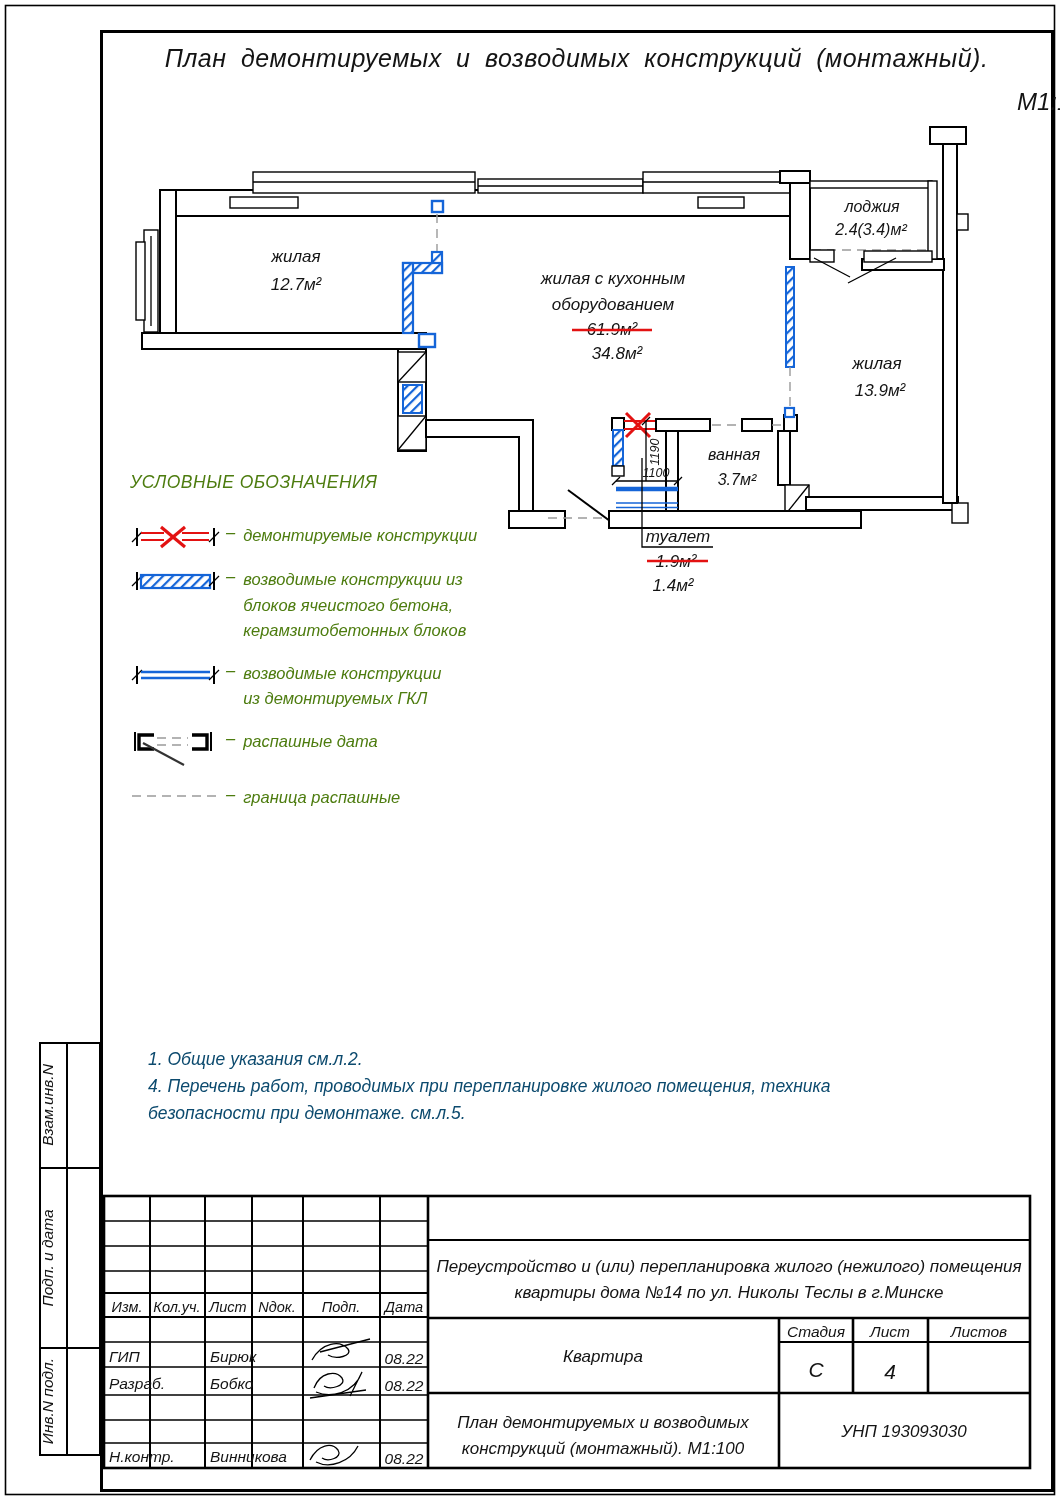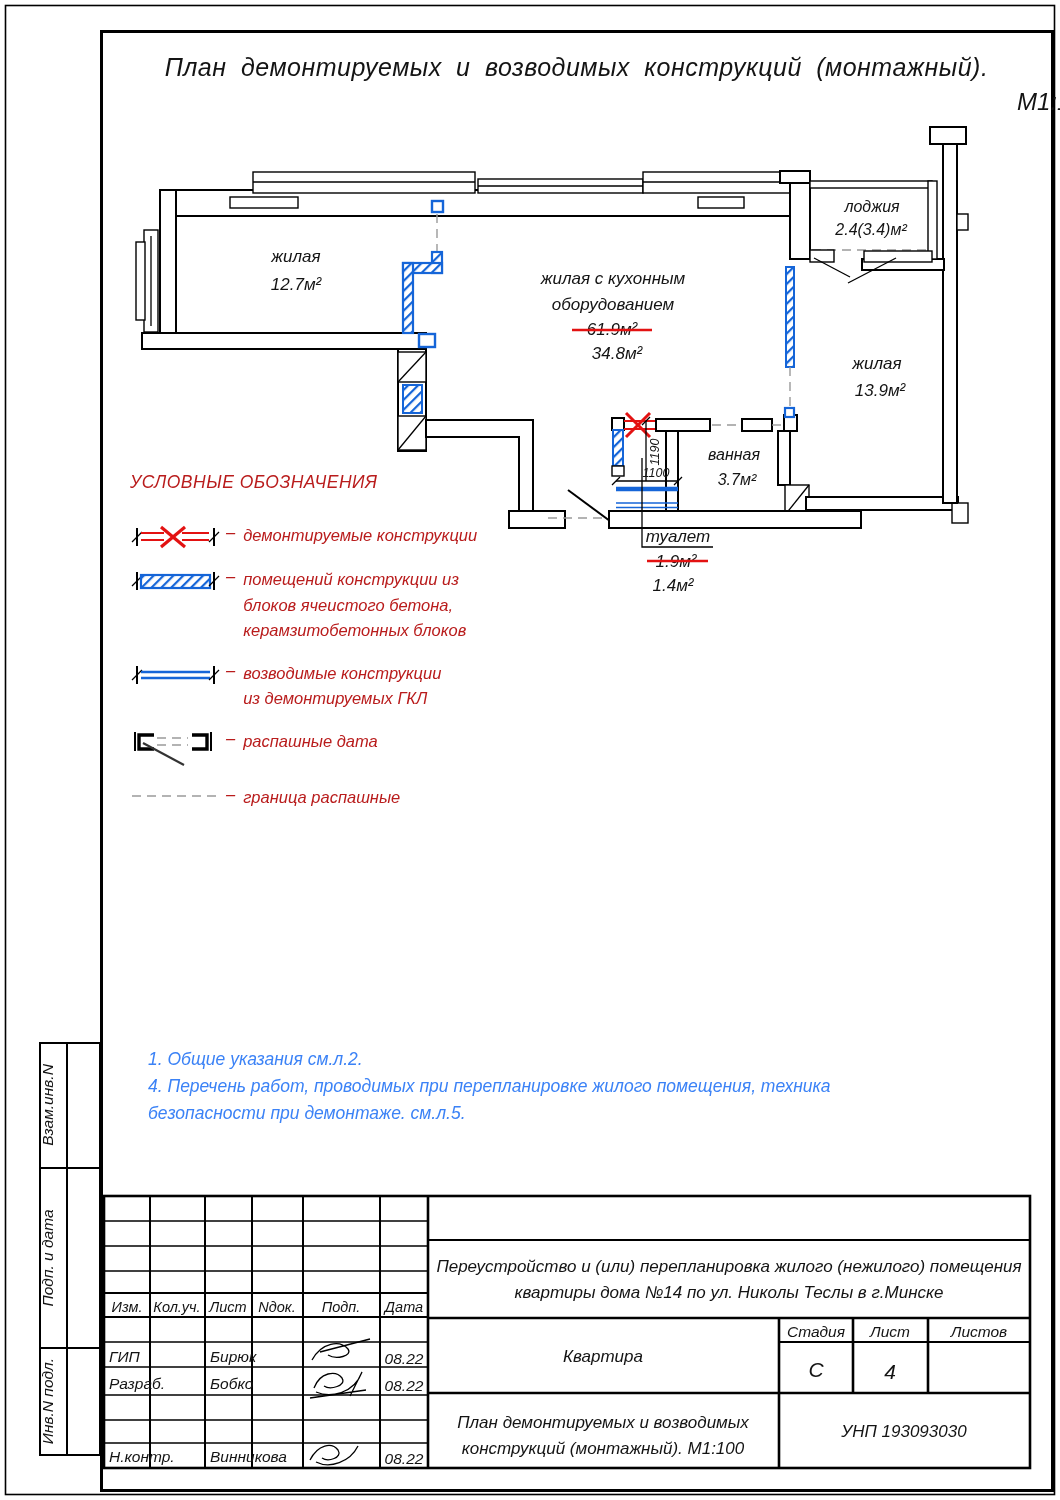--- a/index.html
+++ b/index.html
@@ -19,31 +19,31 @@
   .tx16{font:italic 16px "Liberation Sans",sans-serif;fill:#141414;}
   .tx13{font:italic 12.5px "Liberation Sans",sans-serif;fill:#141414;}
   .tb14{font:italic 14.5px "Liberation Sans",sans-serif;fill:#141414;}
   .tb15{font:italic 15.5px "Liberation Sans",sans-serif;fill:#141414;}
   .tb17{font:italic 17px "Liberation Sans",sans-serif;fill:#141414;}
   .tb20{font:italic 21px "Liberation Sans",sans-serif;fill:#141414;}
   .mid{text-anchor:middle;}
   
   .sheet-title{left:100px;top:44px;width:953px;text-align:center;
     font:italic 25px "Liberation Sans",sans-serif;color:#141414;
-    word-spacing:7px;letter-spacing:.5px;margin-top:9px;}
+    word-spacing:7px;letter-spacing:.5px;}
   .sheet-scale{left:100px;top:88px;width:953px;text-align:right;
     font:italic 24px "Liberation Sans",sans-serif;color:#141414;padding-left:44px;}
-  .legend{left:130px;top:472px;width:420px;color:#b91c1c;}
+  .legend{left:130px;top:472px;width:420px;color:#4d7c0f;}
   .legend-title{font:italic 17.5px "Liberation Sans",sans-serif;letter-spacing:.5px;margin-bottom:30px;}
   .legend-row{display:flex;align-items:flex-start;margin-bottom:17px;}
   .legend-sym{width:92px;flex:0 0 92px;margin-top:1px;}
   .legend-dash{font:italic 16.5px "Liberation Sans",sans-serif;margin:0 8px 0 4px;}
   .legend-label{font:italic 16.5px "Liberation Sans",sans-serif;line-height:1.55;white-space:pre-line;}
   .notes{left:148px;top:1046px;width:795px;
-    font:italic 17.5px "Liberation Sans",sans-serif;color:#3b82f6;line-height:1.55;}
+    font:italic 17.5px "Liberation Sans",sans-serif;color:#0c4a6e;line-height:1.55;}
 </style>
 </head>
 <body>
 
 <svg id="plan-svg" width="1060" height="1500" viewBox="0 0 1060 1500">
   <defs>
     <pattern id="bhatch" patternUnits="userSpaceOnUse" width="7" height="7" patternTransform="rotate(45)">
       <rect x="0" y="0" width="7" height="7" fill="#fff"></rect>
       <line x1="1" y1="0" x2="1" y2="7" class="cs" stroke-width="2.4"></line>
     </pattern>
@@ -288,21 +288,21 @@
 
   <div class="legend-row">
     <svg class="legend-sym" width="92" height="26">
       <line x1="7" y1="4" x2="7" y2="22" class="ln"></line>
         <line x1="2" y1="18" x2="12" y2="8" class="ln1"></line>
       <rect x="11" y="7" width="69" height="13" fill="url(#bhatch)" class="cs" stroke-width="2.2"></rect>
       <line x1="84" y1="4" x2="84" y2="22" class="ln"></line>
         <line x1="79" y1="18" x2="89" y2="8" class="ln1"></line>
     </svg>
     <span class="legend-dash">–</span>
-    <div class="legend-label">помещений конструкции из
+    <div class="legend-label">возводимые конструкции из
 блоков ячеистого бетона,
 керамзитобетонных блоков</div>
   </div>
 
   <div class="legend-row">
     <svg class="legend-sym" width="92" height="26">
       <line x1="7" y1="4" x2="7" y2="22" class="ln"></line>
         <line x1="2" y1="18" x2="12" y2="8" class="ln1"></line>
       <line x1="11" y1="10" x2="80" y2="10" class="cs" stroke-width="2.6"></line>
       <line x1="11" y1="16" x2="80" y2="16" class="cs" stroke-width="2.6"></line>

